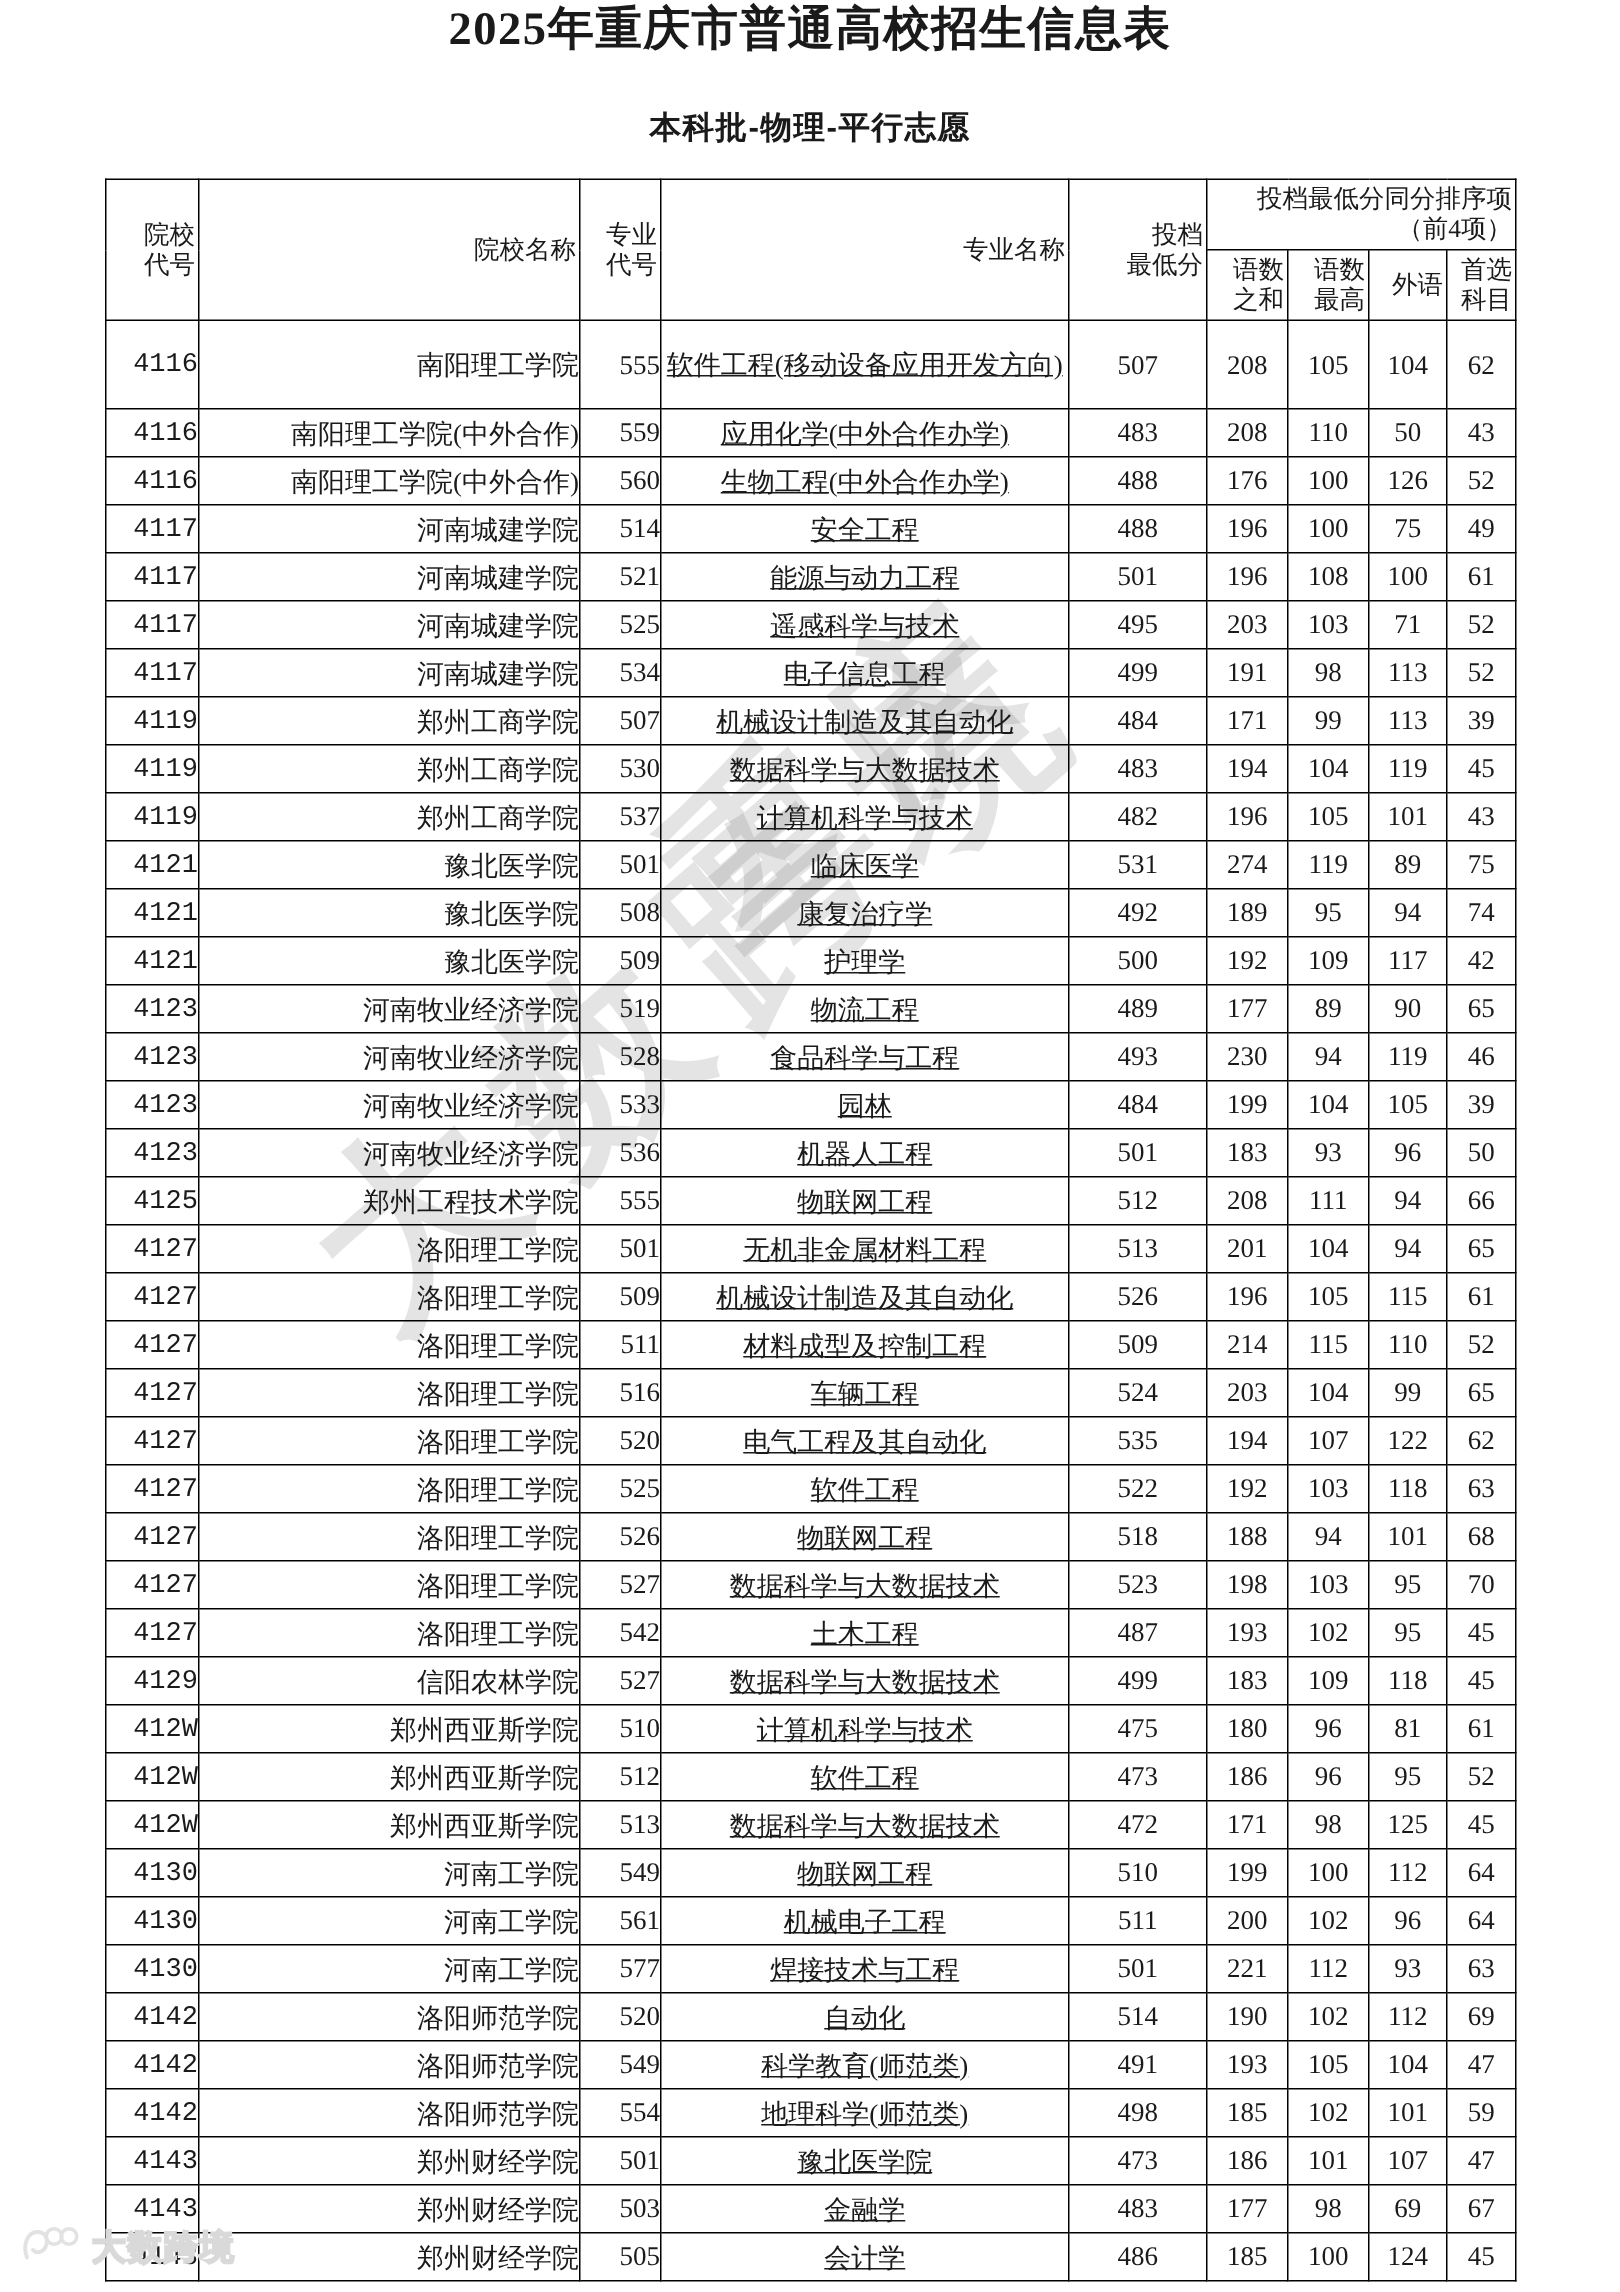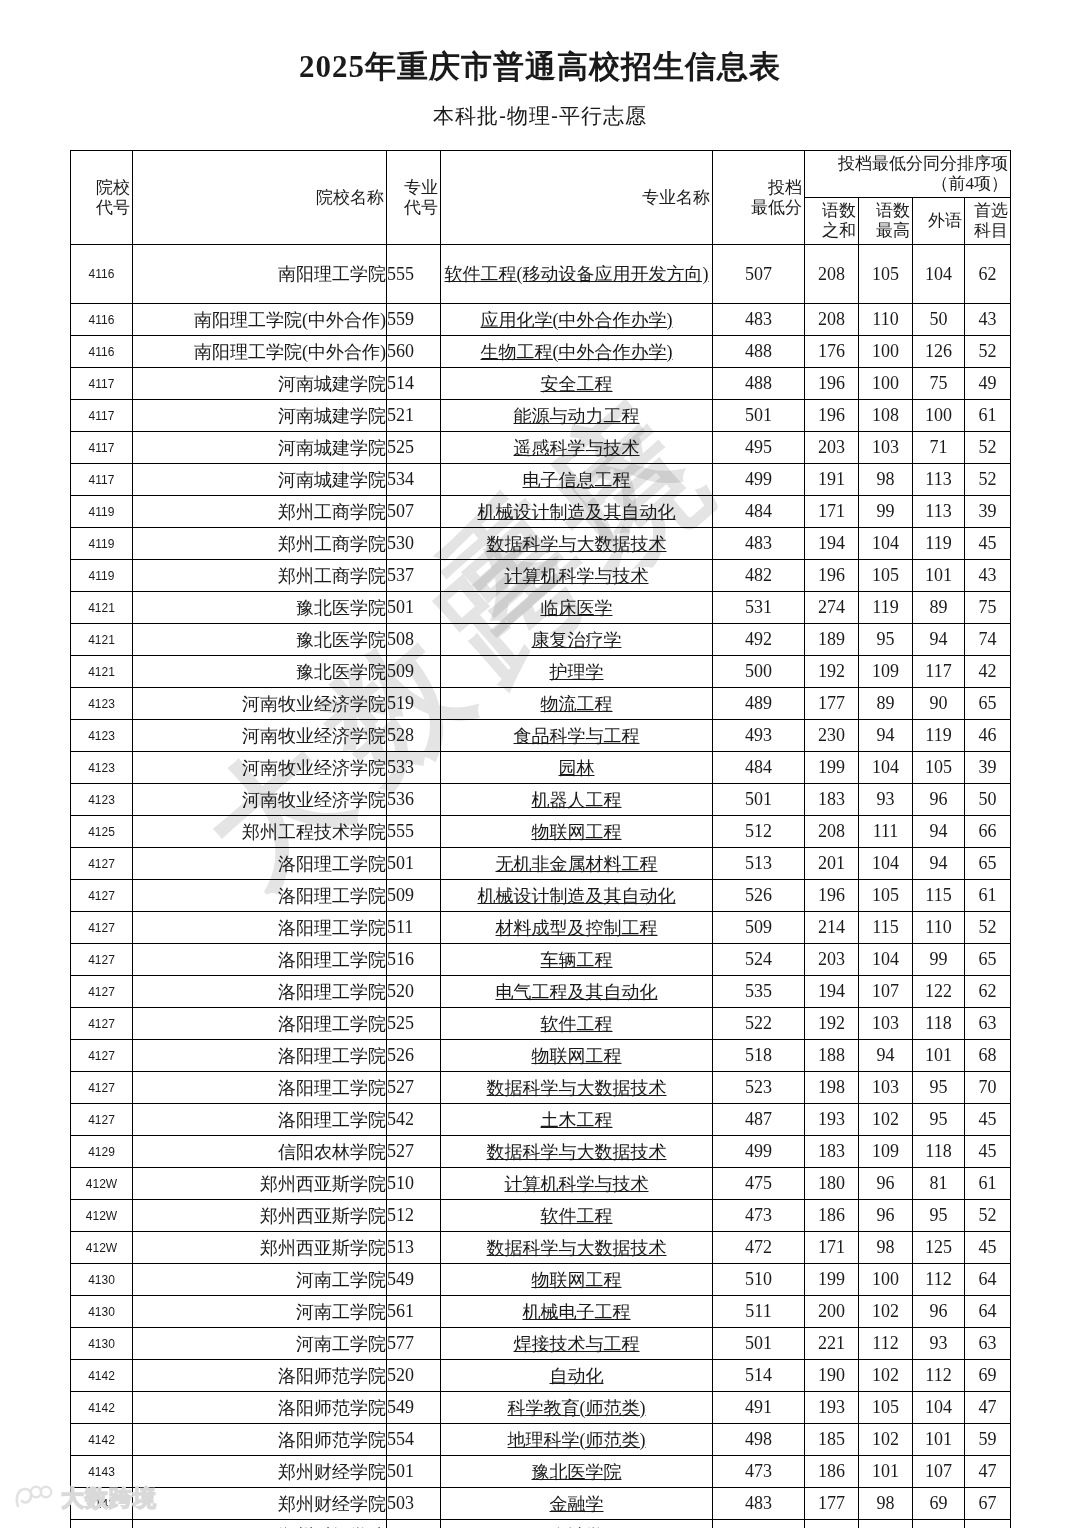--- a/index.html
+++ b/index.html
@@ -53,34 +53,33 @@
     top: 430px;
     font-size: 118px;
     letter-spacing: 22px;
     transform: rotate(-41deg);
   }
 
   
   .title-block {
     position: relative;
     z-index: 10;
-    padding-top: 48px;
     text-align: center;
   }
   .doc-title {
     font-size: 31px;
     font-weight: 700;
     letter-spacing: 1px;
     line-height: 1.2;
     font-family: "Liberation Serif", "DejaVu Serif", serif;
   }
   .doc-subtitle {
-    margin-top: 17px;
+    margin-top: 34px;
     font-size: 21px;
-    font-weight: 400;
+    font-weight: 700;
     letter-spacing: 1px;
     font-family: "Liberation Sans", "DejaVu Sans", sans-serif;
   }
 
   
   .table-wrap {
     position: relative;
     z-index: 10;
     margin: 20px auto 0 auto;
     width: 940px;
@@ -100,33 +99,33 @@
   table.grid th {
     text-align: right;
     font-size: 17px;
     line-height: 1.18;
     font-family: "Liberation Serif", "DejaVu Serif", serif;
     padding: 3px 2px;
   }
   .th-stack { display: block; }
 
   td.c-code {
-    text-align: center;
-    font-size: 12px;
+    text-align: right;
+    font-size: 18px;
     height: 31px;
-    font-family: Liberation Sans, sans-serif;
+    font-family: Liberation Mono, monospace;
   }
   td.c-school {
     text-align: right;
     font-size: 18px;
     padding-left: 6px;
     font-family: "Liberation Serif", "DejaVu Serif", serif;
   }
   td.c-major-code {
-    text-align: left;
+    text-align: right;
     font-size: 18px;
     font-family: "Liberation Serif", "DejaVu Serif", serif;
   }
   td.c-major {
     text-align: center;
     font-size: 18px;
     padding-left: 5px;
     line-height: 1.25;
     font-family: "Liberation Serif", "DejaVu Serif", serif;
     text-decoration: underline;

